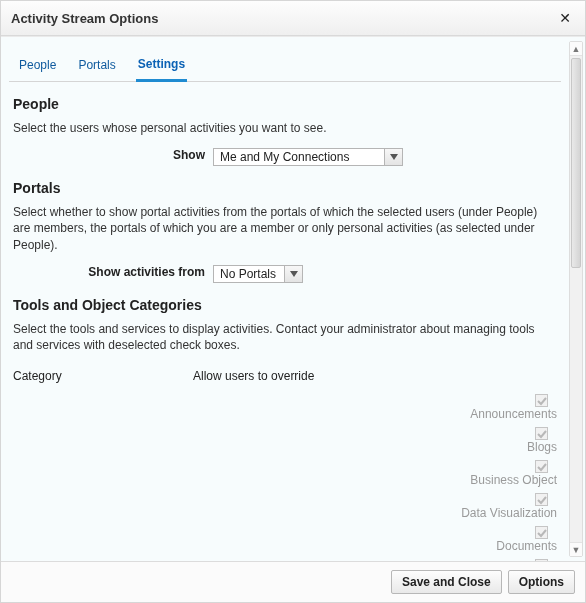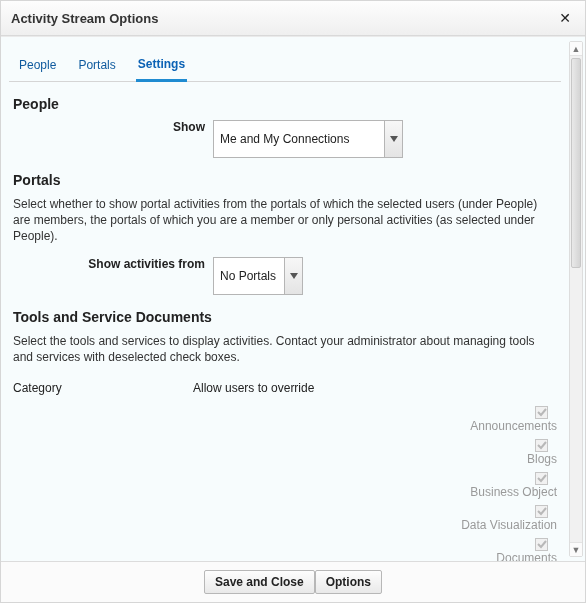--- a/index.html
+++ b/index.html
@@ -139,21 +139,21 @@
     text-align: right;
     font-weight: bold;
     padding-right: 8px;
     color: #222;
   }
   .select-wrap {
     display: inline-flex;
     align-items: stretch;
     border: 1px solid #b5b5b5;
     background: #fff;
-    height: 38px;
+    height: 18px;
   }
   .select-wrap .select-text {
     padding: 3px 8px 3px 6px;
     min-width: 150px;
     font-size: 12px;
     color: #222;
     display: flex;
     align-items: center;
   }
   .select-wrap .select-arrow {
@@ -196,22 +196,22 @@
     align-items: center;
     justify-content: center;
   }
   .cb svg { display:block; }
 
   
   .dialog-footer {
     border-top: 1px solid #dcdcdc;
     padding: 8px 10px;
     display: flex;
-    justify-content: center;
-    gap: 0;
+    justify-content: flex-end;
+    gap: 6px;
     background: #fbfbfb;
   }
   .btn {
     border: 1px solid #b7b7b7;
     background: linear-gradient(#fdfdfd, #e9e9e9);
     padding: 4px 10px;
     font-size: 12px;
     font-weight: bold;
     color: #222;
     cursor: pointer;
@@ -235,20 +235,21 @@
 
       <div class="tabs">
         <button class="tab">People</button>
         <button class="tab">Portals</button>
         <button class="tab active">Settings</button>
       </div>
 
       <div class="content">
 
         <h2 class="section-title">People</h2>
+        <p class="section-desc">Select the users whose personal activities you want to see.</p>
         <div class="form-row">
           <div class="lbl" style="width:200px">Show</div>
           <div class="select-wrap">
             <div class="select-text" style="min-width:170px">Me and My Connections</div>
             <div class="select-arrow">
               <svg width="8" height="6" viewBox="0 0 8 6">
                   <path d="M0 0 L8 0 L4 6 Z" fill="#555"></path>
                 </svg>
             </div>
           </div>
@@ -261,21 +262,21 @@
           <div class="select-wrap">
             <div class="select-text" style="min-width:70px">No Portals</div>
             <div class="select-arrow">
               <svg width="8" height="6" viewBox="0 0 8 6">
                   <path d="M0 0 L8 0 L4 6 Z" fill="#555"></path>
                 </svg>
             </div>
           </div>
         </div>
 
-        <h2 class="section-title">Tools and Service Documents</h2>
+        <h2 class="section-title">Tools and Object Categories</h2>
         <p class="section-desc">Select the tools and services to display activities. Contact your administrator about managing tools and services with deselected check boxes.</p>
 
         <div class="cat-head">
           <div class="col-cat">Category</div>
           <div class="col-override">Allow users to override</div>
         </div>
 
         <div id="cat-rows">
             <div class="cat-row">
               <div class="chk">

